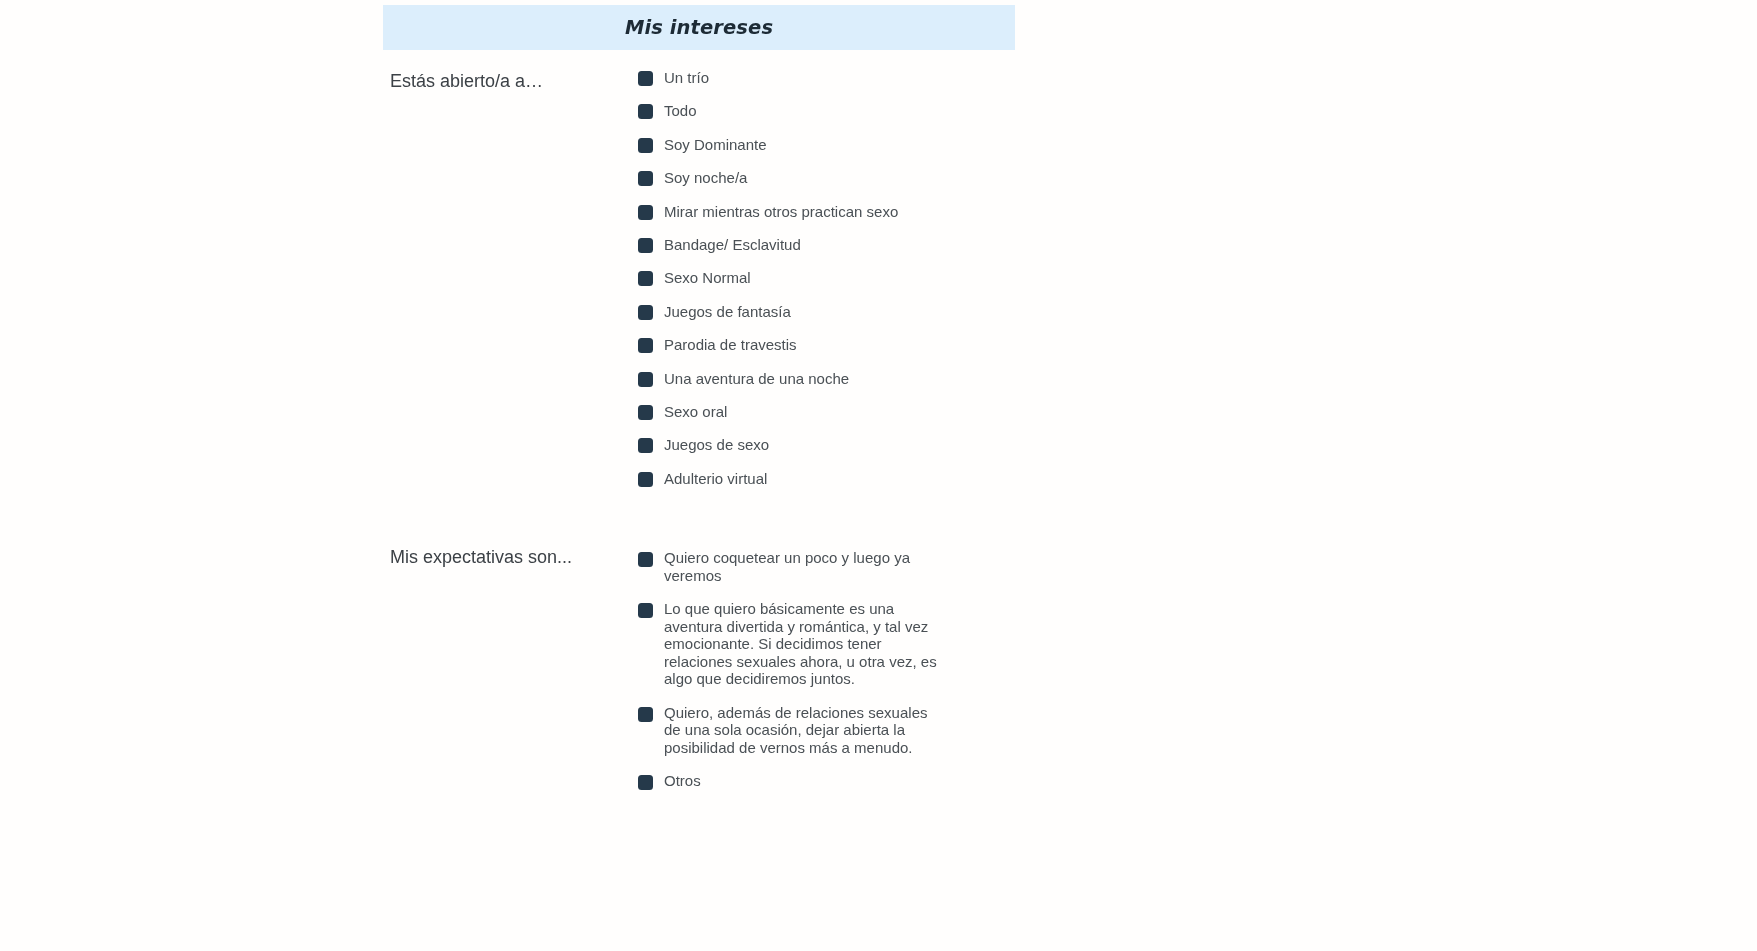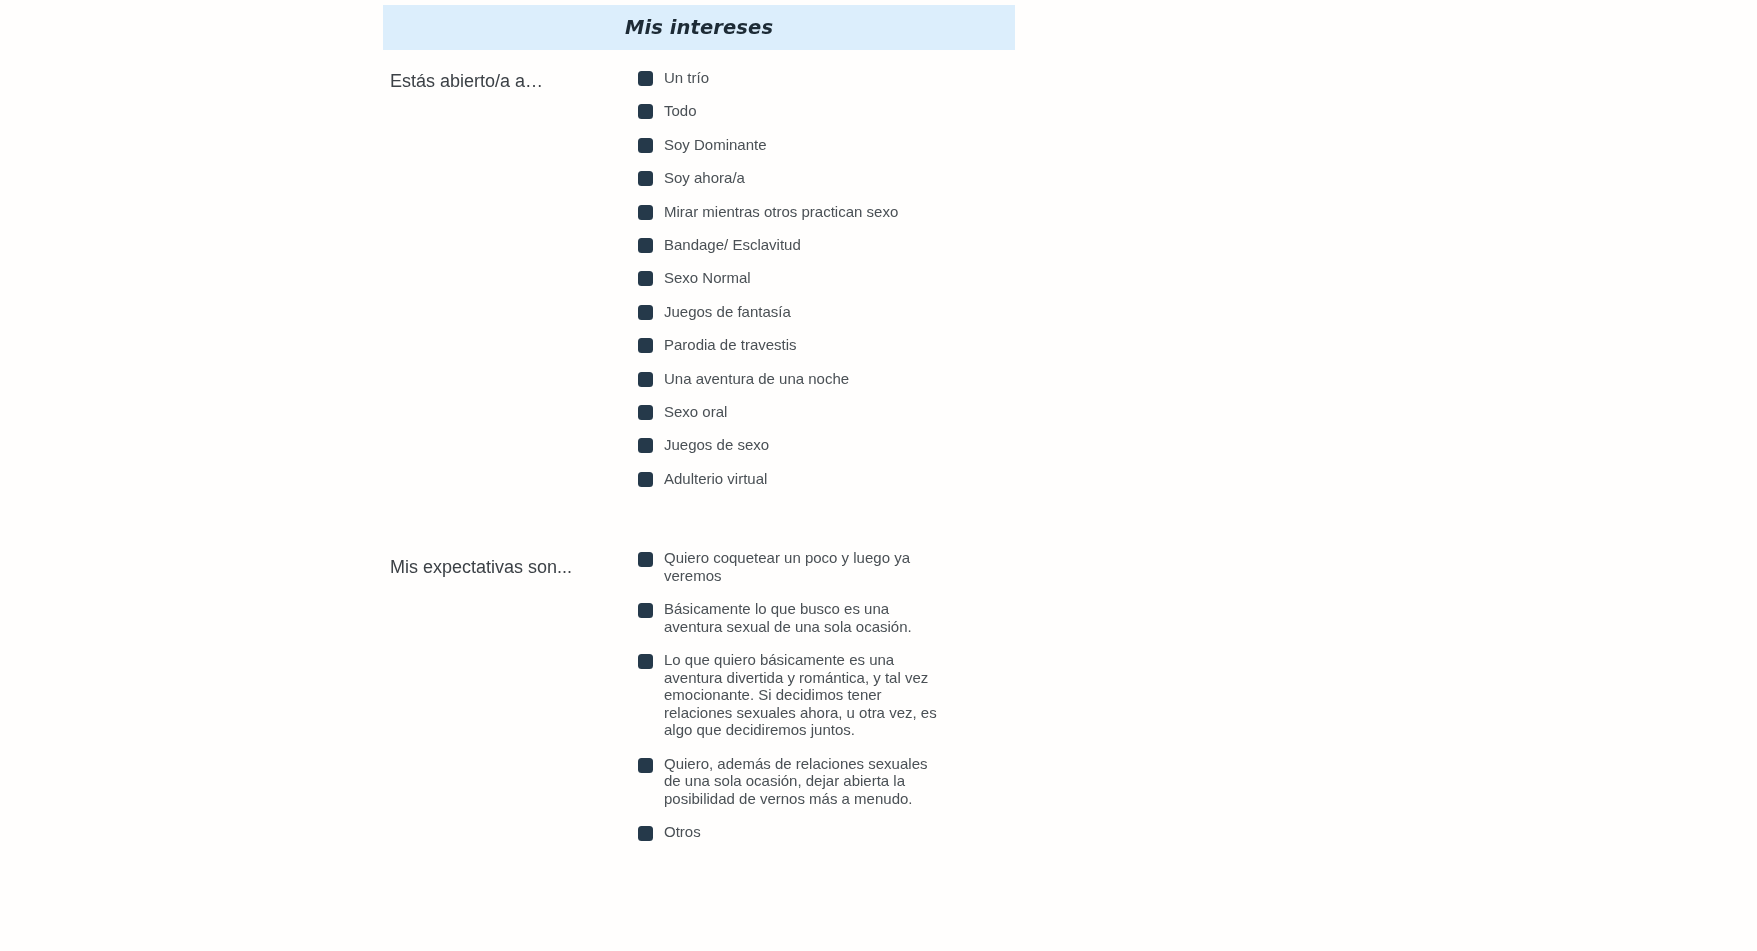--- a/index.html
+++ b/index.html
@@ -135,21 +135,21 @@
           <span class="option-label">Todo</span>
         </div>
 
         <div class="option">
           <span class="checkbox"></span>
           <span class="option-label">Soy Dominante</span>
         </div>
 
         <div class="option">
           <span class="checkbox"></span>
-          <span class="option-label">Soy ahora/a</span>
+          <span class="option-label">Soy noche/a</span>
         </div>
 
         <div class="option">
           <span class="checkbox"></span>
           <span class="option-label">Mirar mientras otros practican sexo</span>
         </div>
 
         <div class="option">
           <span class="checkbox"></span>
           <span class="option-label">Bandage/ Esclavitud</span>
@@ -188,32 +188,28 @@
 
         <div class="option">
           <span class="checkbox"></span>
           <span class="option-label">Adulterio virtual</span>
         </div>
 
       </div>
     </div>
 
     <div class="field-row" style="height:360px;">
-      <div class="field-label" style="top:15px;">Mis expectativas son...</div>
+      <div class="field-label" style="top:5px;">Mis expectativas son...</div>
       <div class="options group-expectations" style="top:6px;">
 
         <div class="option">
           <span class="checkbox"></span>
           <span class="option-label">Quiero coquetear un poco y luego ya veremos</span>
         </div>
 
-        <div class="option">
-          <span class="checkbox"></span>
-          <span class="option-label">Básicamente lo que busco es una aventura sexual de una sola ocasión.</span>
-        </div>
 
         <div class="option">
           <span class="checkbox"></span>
           <span class="option-label">Lo que quiero básicamente es una aventura divertida y romántica, y tal vez emocionante. Si decidimos tener relaciones sexuales ahora, u otra vez, es algo que decidiremos juntos.</span>
         </div>
 
         <div class="option">
           <span class="checkbox"></span>
           <span class="option-label">Quiero, además de relaciones sexuales de una sola ocasión, dejar abierta la posibilidad de vernos más a menudo.</span>
         </div>

